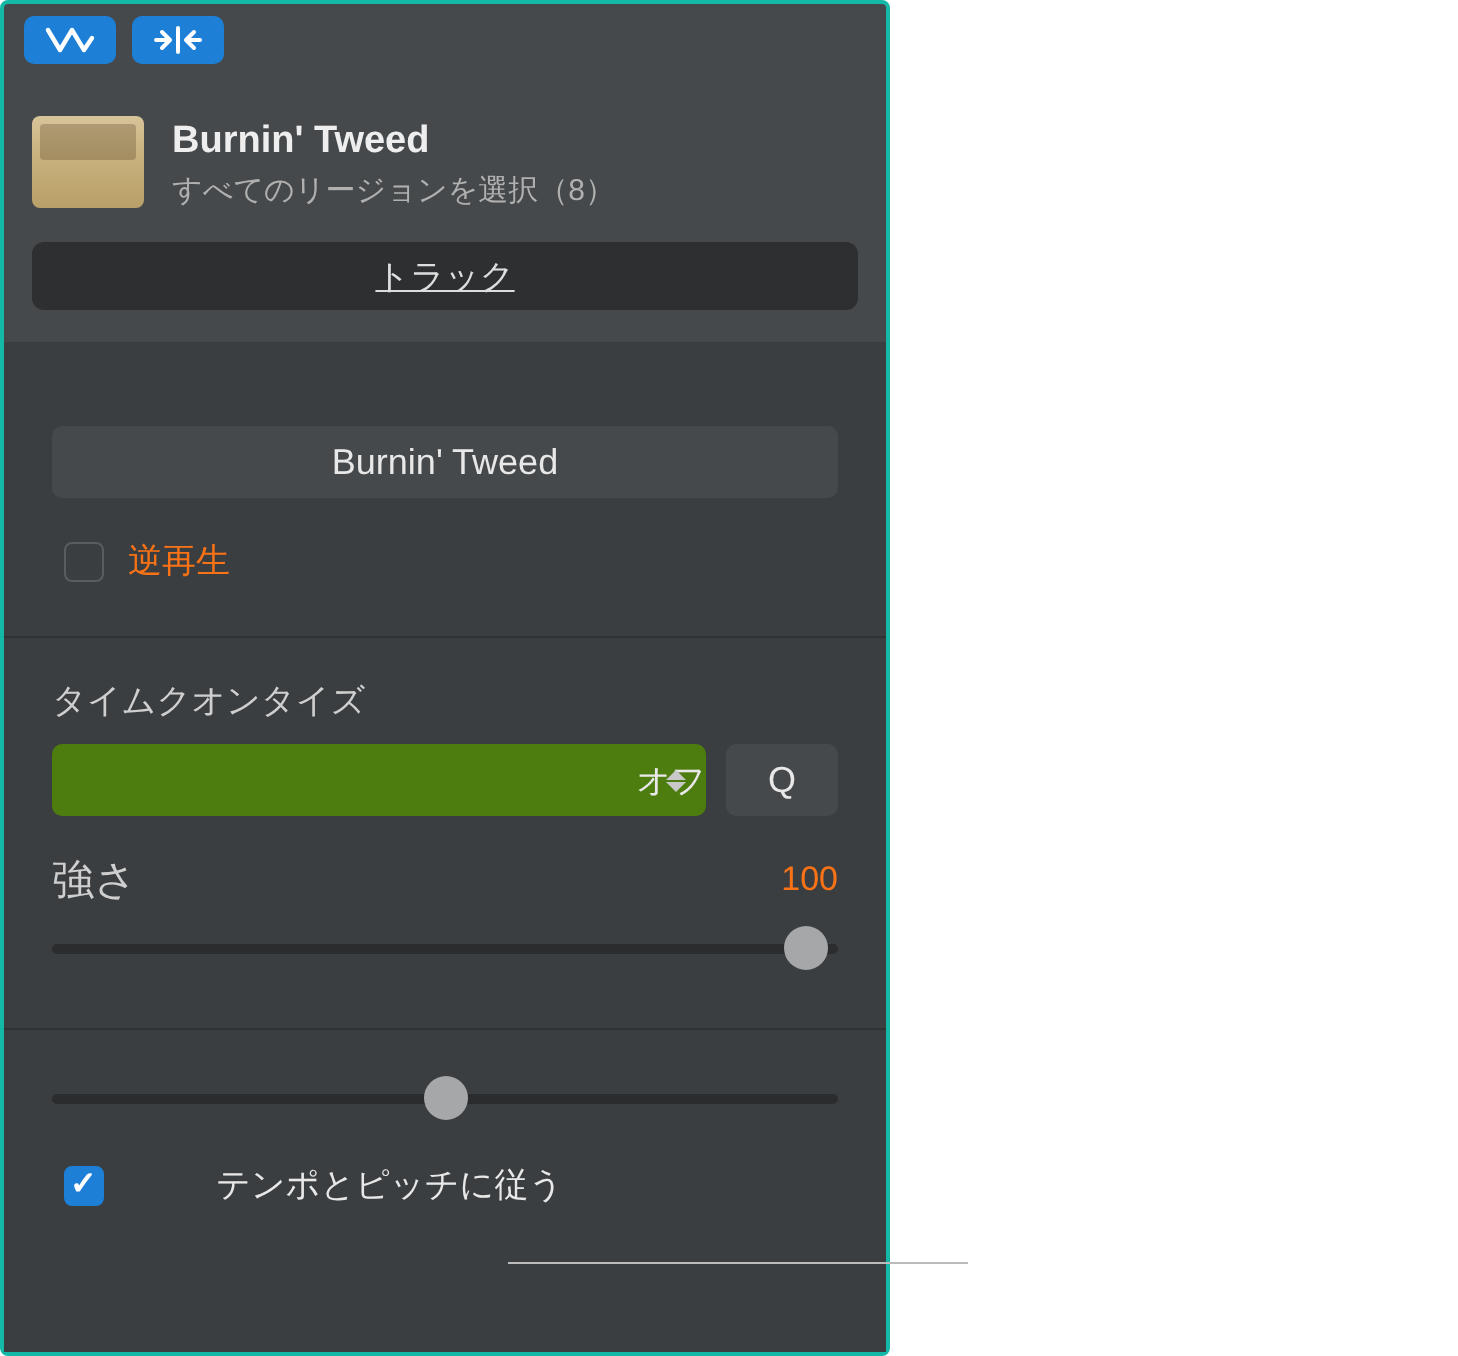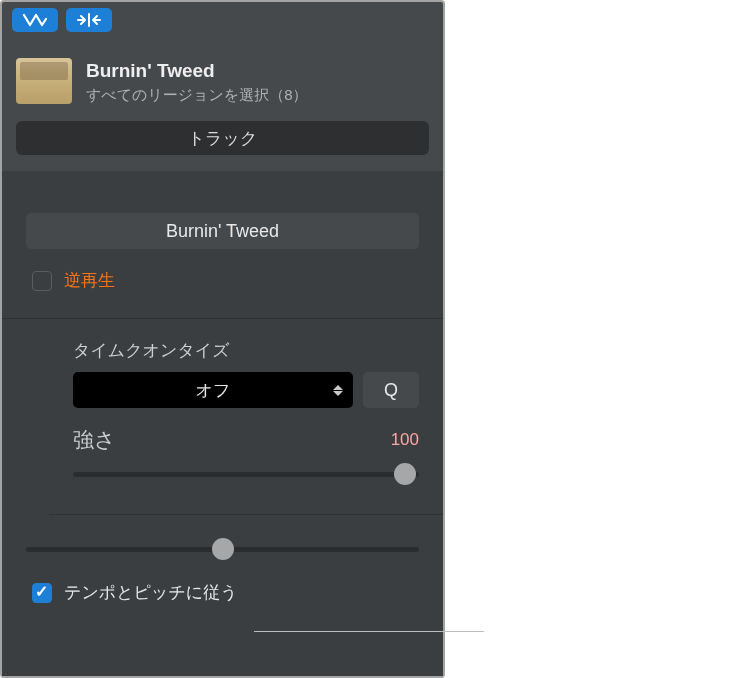--- a/index.html
+++ b/index.html
@@ -12,21 +12,21 @@
       height: 678px;
       background: #ffffff;
       font-family: -apple-system, "Hiragino Sans", "Hiragino Kaku Gothic Pro", sans-serif;
       font-size: 17px;
       color: #c8c8c8;
     }
     .panel {
       width: 445px;
       height: 678px;
       background: #46494b;
-      border: 2px solid #a3a3a3;
+      border: 2px solid #14b8a6;
       border-radius: 4px;
       display: flex;
       flex-direction: column;
     }
     .top-toolbar {
       padding: 6px 10px 4px 10px;
       display: flex;
       gap: 8px;
     }
     .toolbar-btn {
@@ -92,20 +92,21 @@
       height: 34px;
     }
     .tab {
       flex: 1;
       border: none;
       background: transparent;
       color: #dddddd;
       font-size: 17px;
       font-weight: 500;
       cursor: pointer;
+      text-decoration: underline;
     }
     .tab.active {
       background: #1d7fd6;
       color: #ffffff;
     }
     .content {
       background: #3b3e40;
       flex: 1;
       display: flex;
       flex-direction: column;
@@ -157,50 +158,50 @@
       font-weight: bold;
       left: 2px;
       top: -2px;
     }
     .chk-label {
       color: #f97316;
       font-size: 17px;
     }
     .chk-label.enabled {
       color: #e8e8e8;
+      margin-left: 44px;
     }
     .sec2 {
       padding-top: 20px;
       padding-bottom: 28px;
-      margin-left: 47px;
     }
     .sec3 {
       padding-top: 22px;
       padding-bottom: 10px;
       border-bottom: none;
     }
     .field-label {
       color: #cfcfcf;
       font-size: 17px;
       margin-bottom: 10px;
       display: block;
     }
     .q-row {
       display: flex;
       gap: 10px;
       margin-bottom: 18px;
     }
     .select-box {
       flex: 1;
-      background: #000000;
+      background: #4d7c0f;
       border-radius: 5px;
       height: 36px;
       display: flex;
       align-items: center;
-      justify-content: center;
+      justify-content: flex-end;
       position: relative;
       color: #e8e8e8;
       font-size: 17px;
       cursor: pointer;
     }
     .select-arrows {
       position: absolute;
       right: 10px;
       display: flex;
       flex-direction: column;
@@ -230,21 +231,21 @@
       display: flex;
       justify-content: space-between;
       align-items: center;
       margin-bottom: 8px;
     }
     .slider-label {
       color: #cfcfcf;
       font-size: 21px;
     }
     .slider-value {
-      color: #fca5a5;
+      color: #f97316;
       font-size: 17px;
     }
     .slider-track {
       position: relative;
       height: 24px;
       display: flex;
       align-items: center;
     }
     .track-line {
       width: 100%;

